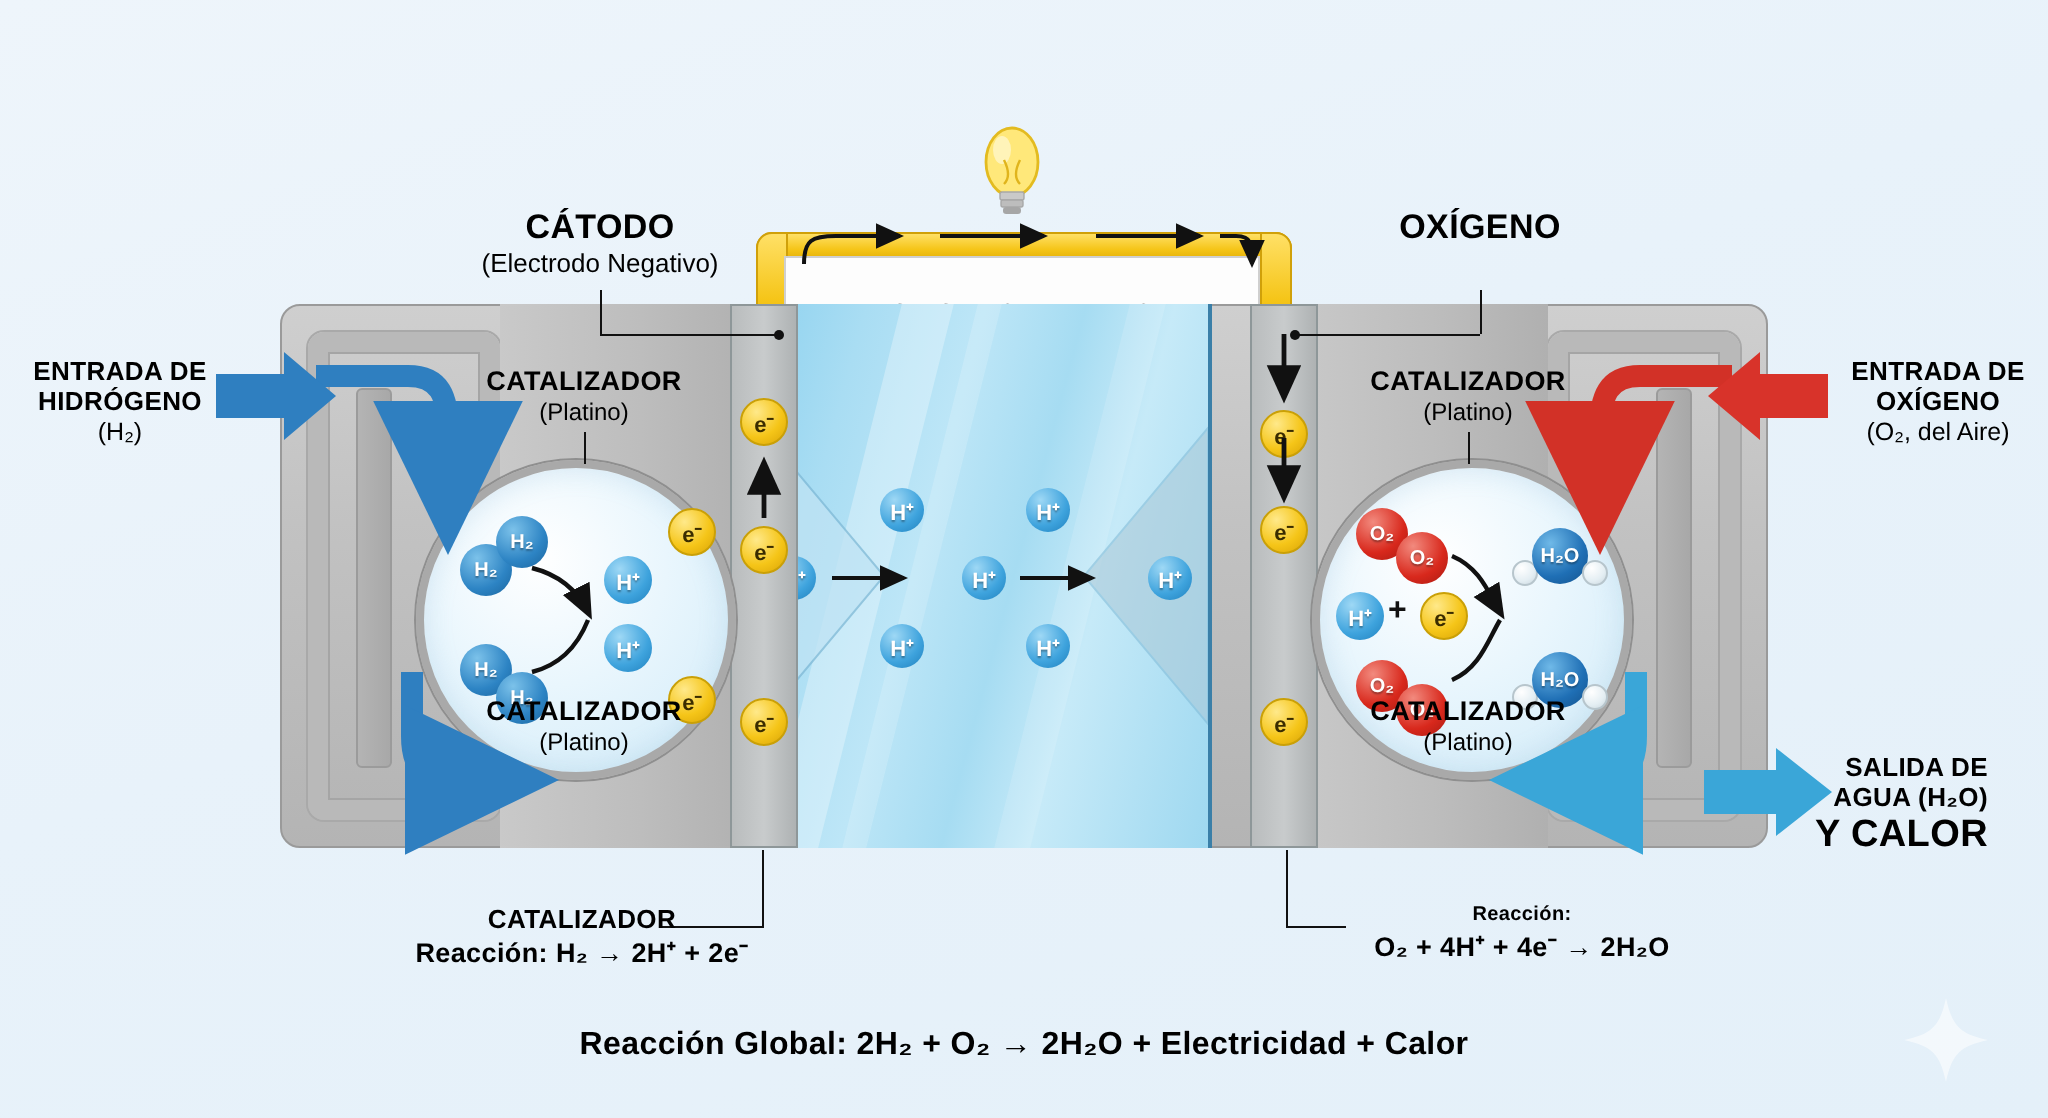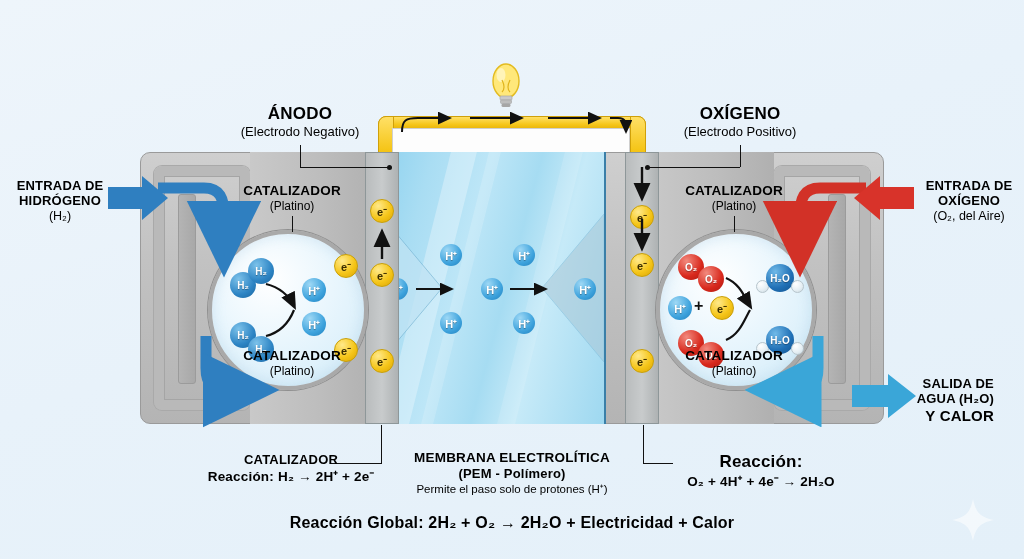--- a/index.html
+++ b/index.html
@@ -316,30 +316,29 @@
     <path d="M0,11 L34,11 L34,0 L60,22 L34,44 L34,33 L0,33 Z" fill="#2f7fc0"></path>
   </svg>
   <svg class="abs" style="left:852px;top:176px;" width="62" height="44">
     <path d="M62,11 L28,11 L28,0 L2,22 L28,44 L28,33 L62,33 Z" fill="#d8332a"></path>
   </svg>
   <svg class="abs" style="left:852px;top:374px;" width="66" height="44">
     <path d="M0,11 L36,11 L36,0 L64,22 L36,44 L36,33 L0,33 Z" fill="#3aa6d8"></path>
   </svg>
 
   <div class="abs lbl ctr" style="left:210px;top:104px;width:180px;">
-    <div class="h" style="font-size:17px;">ÁNODO</div>
+    <div class="h" style="font-size:17px;">CÁTODO</div>
     <div class="s">(Electrodo Negativo)</div>
   </div>
   <div class="abs line vline" style="left:300px;top:145px;height:22px;"></div>
   <div class="abs line hline" style="left:300px;top:167px;width:90px;"></div>
   <div class="abs dot" style="left:387px;top:165px;"></div>
 
   <div class="abs lbl ctr" style="left:650px;top:104px;width:180px;">
     <div class="h" style="font-size:17px;">OXÍGENO</div>
-    <div class="s">(Electrodo Positivo)</div>
   </div>
   <div class="abs line vline" style="left:740px;top:145px;height:22px;"></div>
   <div class="abs line hline" style="left:648px;top:167px;width:92px;"></div>
   <div class="abs dot" style="left:645px;top:165px;"></div>
 
   <div class="abs lbl ctr" style="left:212px;top:183px;width:160px;">
     <div class="h" style="font-size:13.5px;">CATALIZADOR</div>
     <div class="s" style="font-size:12px;">(Platino)</div>
   </div>
   <div class="abs line vline" style="left:292px;top:216px;height:16px;"></div>
@@ -368,40 +367,35 @@
 
   <div class="abs lbl ctr" style="left:916px;top:178px;width:106px;">
     <div class="h" style="font-size:13px;">ENTRADA DE</div>
     <div class="h" style="font-size:13px;">OXÍGENO</div>
     <div class="s" style="font-size:12.5px;">(O₂, del Aire)</div>
   </div>
 
   <div class="abs lbl ctr" style="left:888px;top:376px;width:106px;text-align:right;">
     <div class="h" style="font-size:13px;">SALIDA DE</div>
     <div class="h" style="font-size:13px;">AGUA (H₂O)</div>
-    <div class="h" style="font-size:15px;">Y CALOR</div>
+    <div class="h" style="font-size:19px;">Y CALOR</div>
   </div>
 
   <div class="abs line vline" style="left:381px;top:425px;height:38px;"></div>
   <div class="abs line hline" style="left:330px;top:463px;width:52px;"></div>
   <div class="abs lbl ctr" style="left:186px;top:452px;width:210px;">
     <div class="h" style="font-size:13px;">CATALIZADOR</div>
     <div class="h" style="font-size:13.5px;margin-top:2px;">Reacción: H₂ → 2H⁺ + 2e⁻</div>
   </div>
 
-  <div class="abs lbl ctr" style="left:392px;top:450px;width:240px;">
-    <div class="h" style="font-size:13.5px;">MEMBRANA ELECTROLÍTICA</div>
-    <div class="h" style="font-size:13px;">(PEM - Polímero)</div>
-    <div class="t" style="font-size:11.5px;margin-top:2px;">Permite el paso solo de protones (H⁺)</div>
-  </div>
 
   <div class="abs line vline" style="left:643px;top:425px;height:38px;"></div>
   <div class="abs line hline" style="left:643px;top:463px;width:30px;"></div>
   <div class="abs lbl ctr" style="left:650px;top:452px;width:222px;">
-    <div class="h" style="font-size:17px;">Reacción:</div>
+    <div class="h" style="font-size:10px;">Reacción:</div>
     <div class="h" style="font-size:13.5px;margin-top:2px;">O₂ + 4H⁺ + 4e⁻ → 2H₂O</div>
   </div>
 
   <div class="abs lbl ctr" style="left:0;top:514px;width:1024px;">
     <div class="h" style="font-size:16px;">Reacción Global: 2H₂ + O₂ → 2H₂O + Electricidad + Calor</div>
   </div>
 
   <svg class="abs" id="sparkle" viewBox="0 0 46 46">
     <path d="M23,2 C26,16 30,20 44,23 C30,26 26,30 23,44 C20,30 16,26 2,23 C16,20 20,16 23,2 Z" fill="#ffffff"></path>
   </svg>

